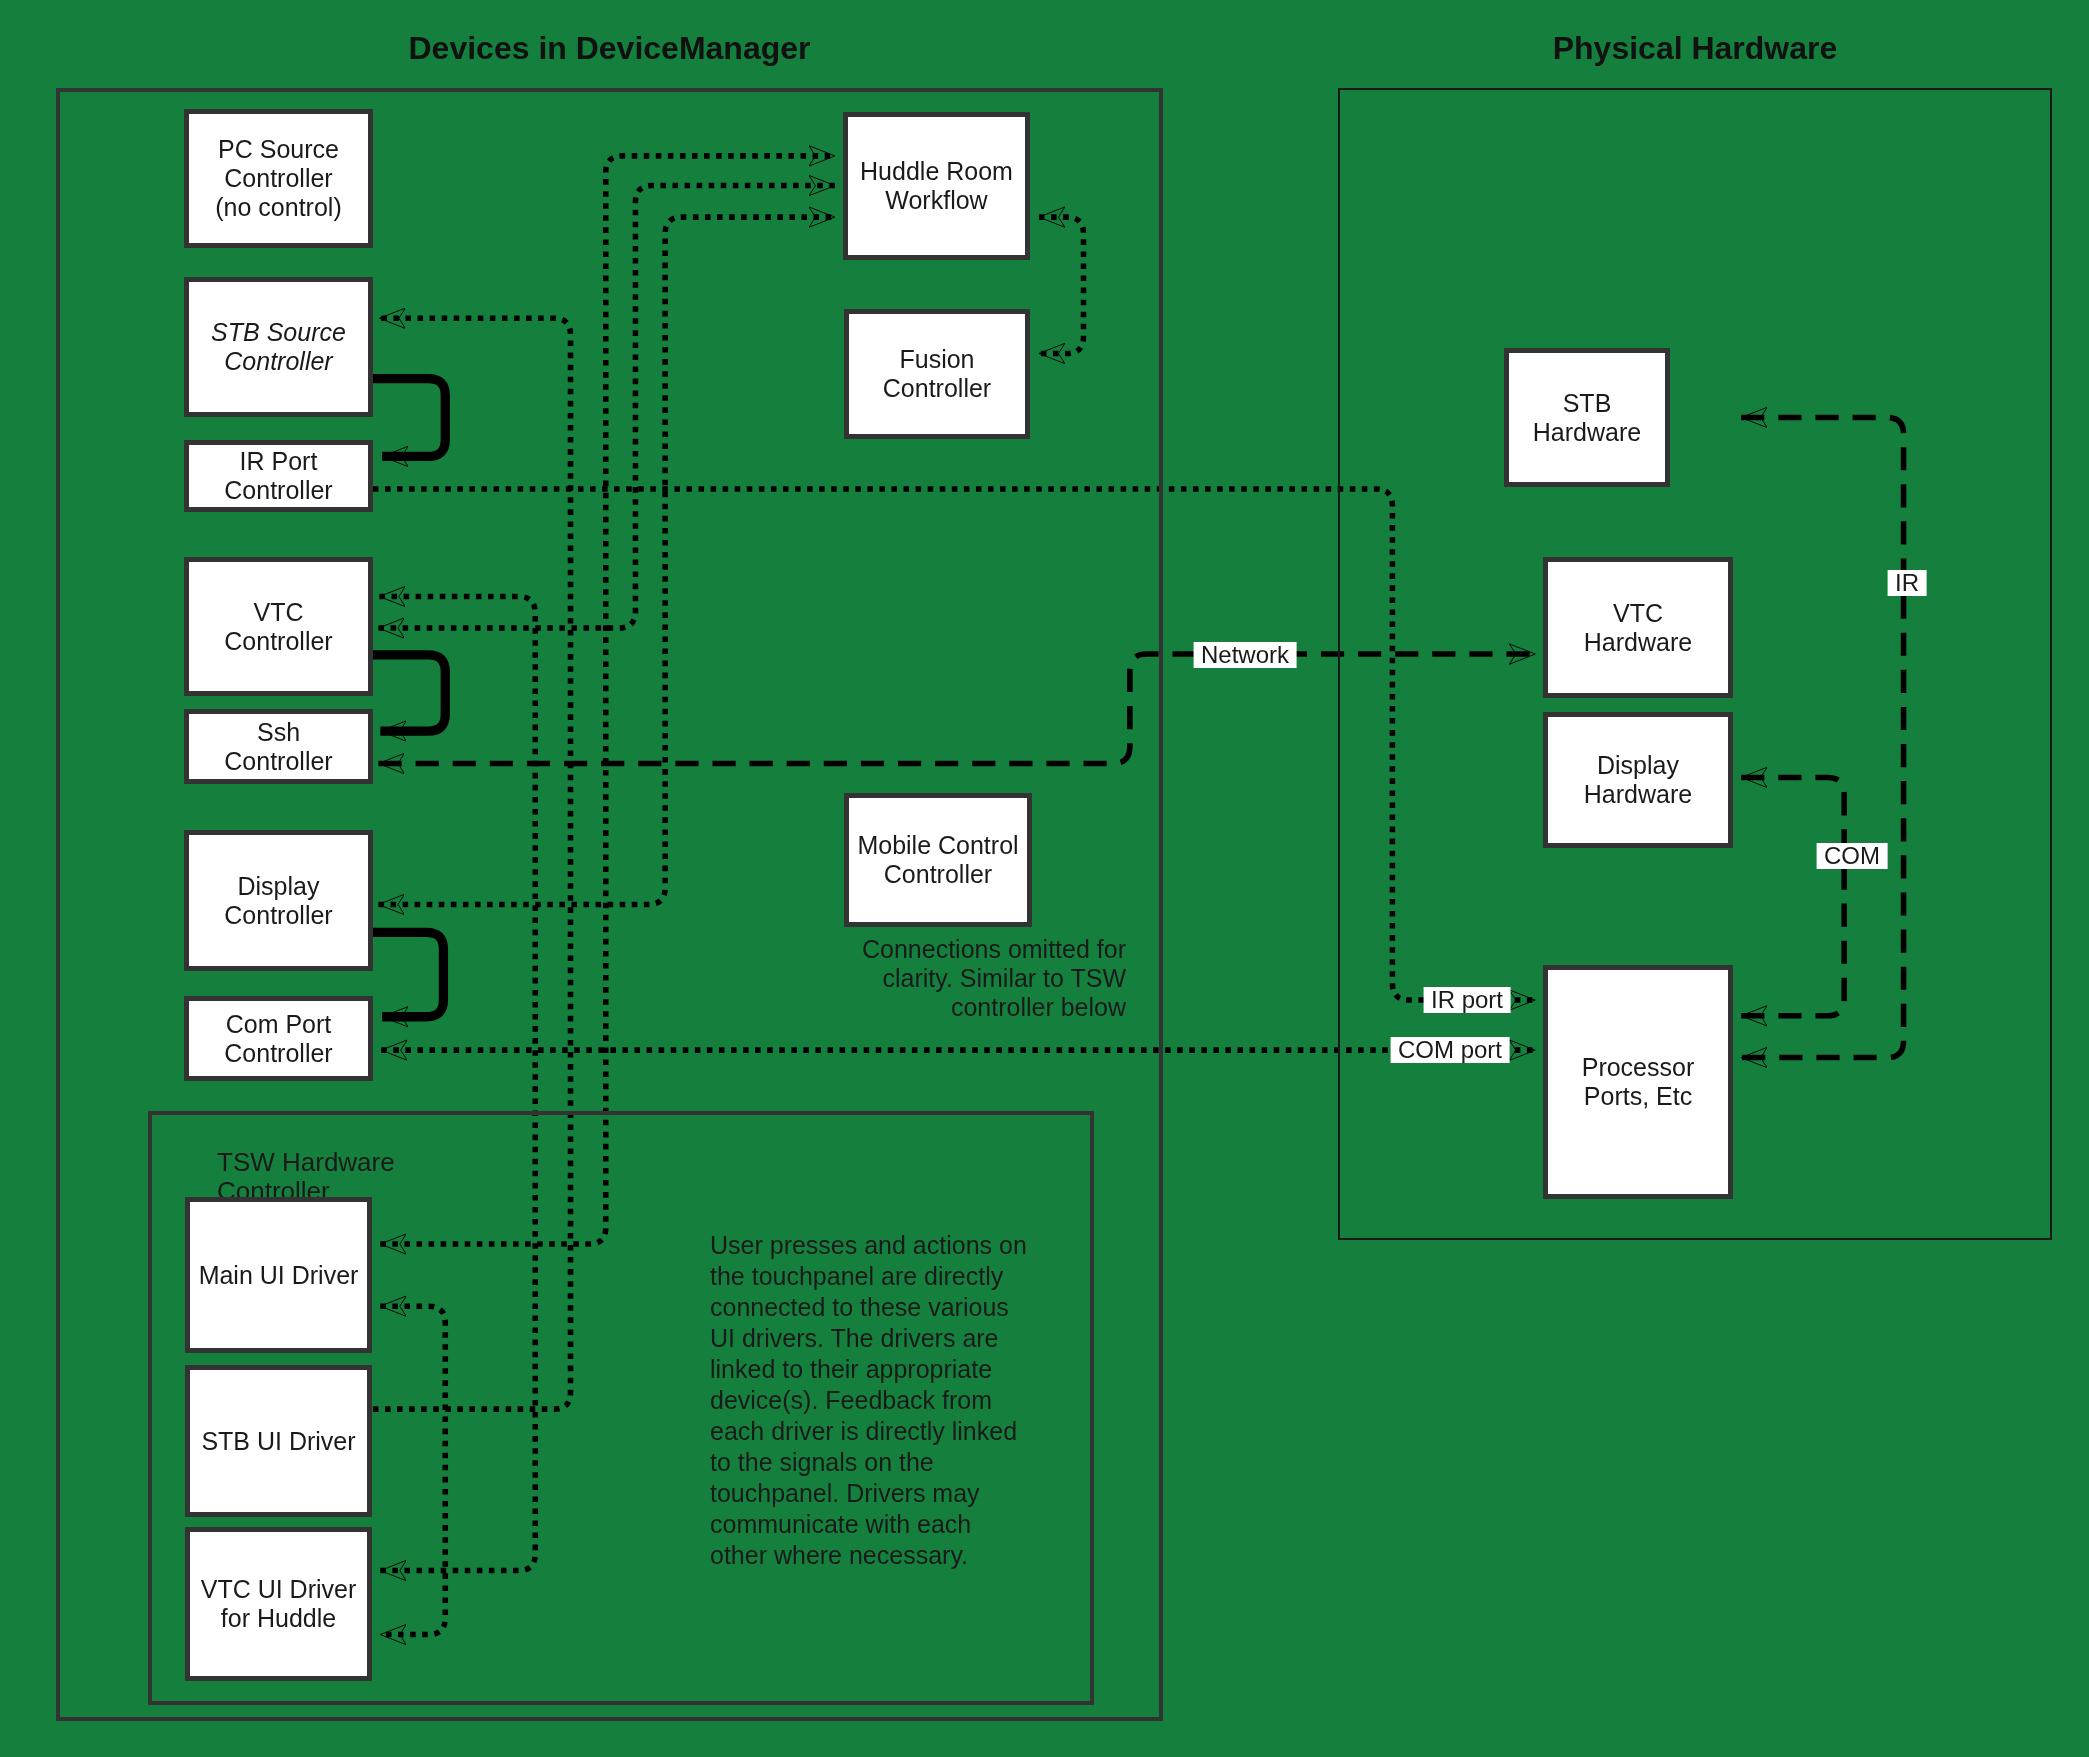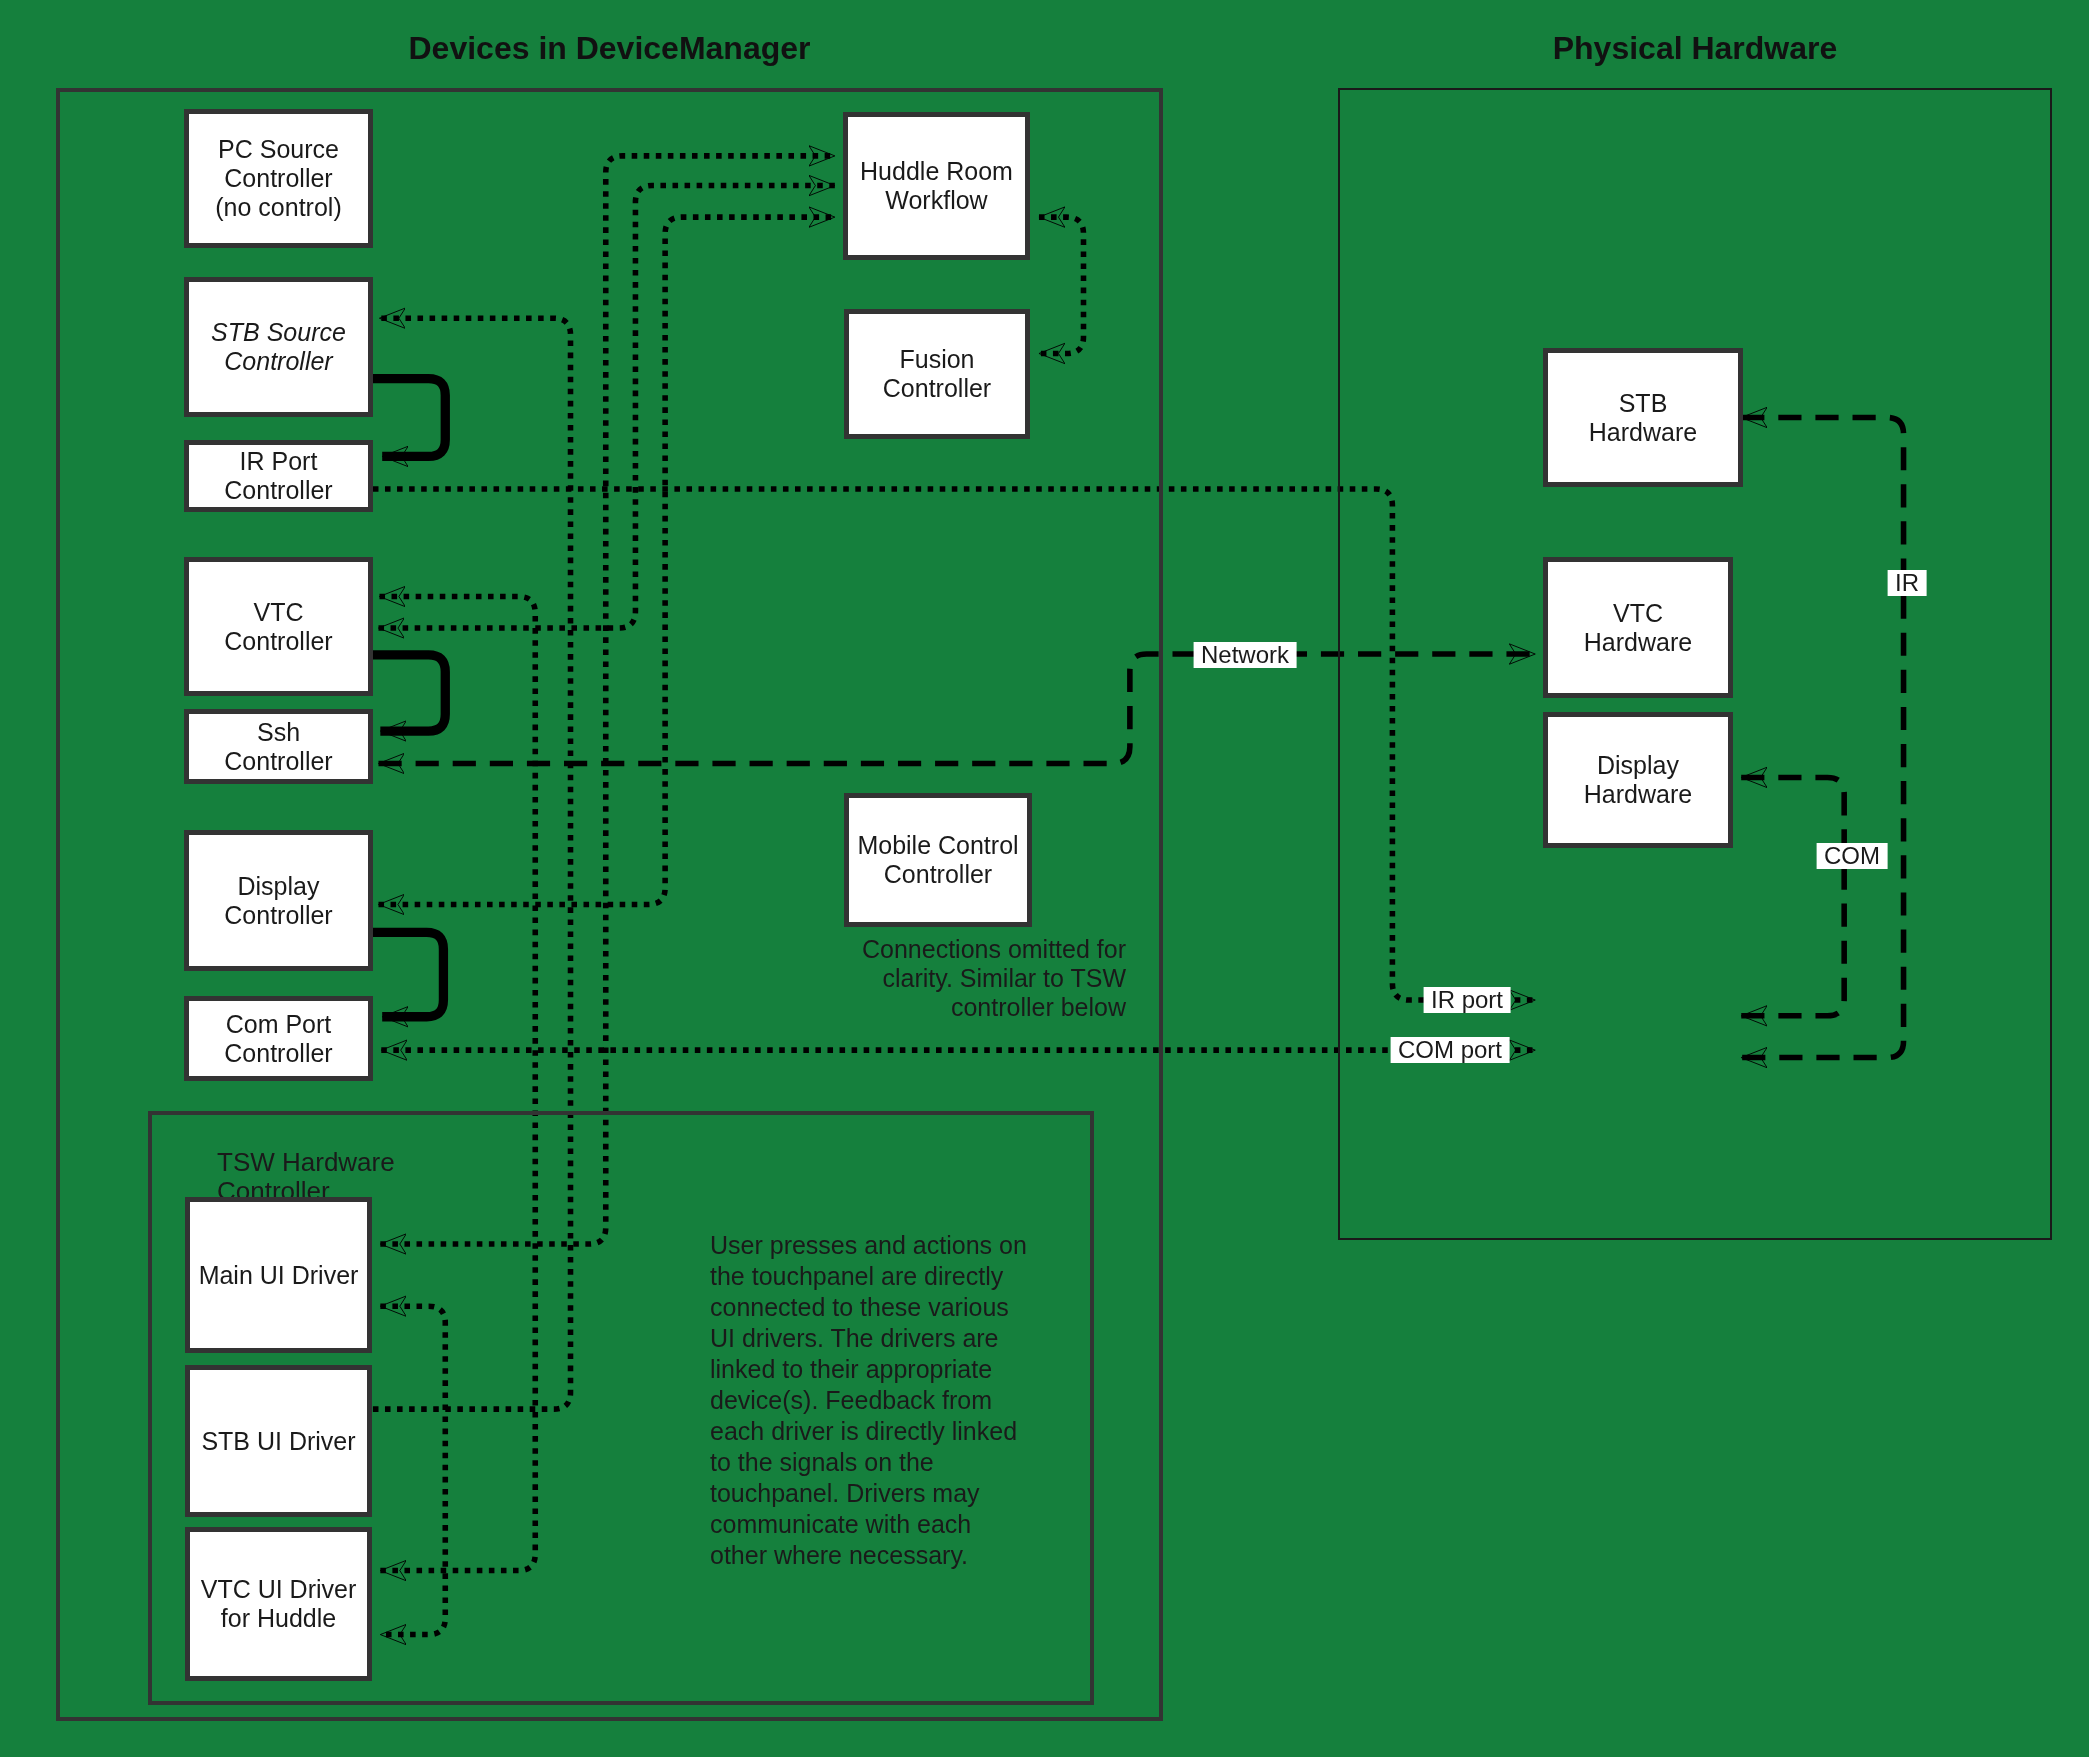--- a/index.html
+++ b/index.html
@@ -141,26 +141,28 @@
 connected to these various
 UI drivers.  The drivers are
 linked to their appropriate
 device(s). Feedback from
 each driver is directly linked
 to the signals on the
 touchpanel. Drivers may
 communicate with each
 other where necessary.</div>
 
-  <div class="box" style="left:1543px;top:348px;width:200px;height:139px;">STB
+  <div class="box" style="left:1504px;top:348px;width:166px;height:139px;">STB
 Hardware</div>
   <div class="box" style="left:1543px;top:557px;width:190px;height:141px;">VTC
 Hardware</div>
   <div class="box" style="left:1543px;top:712px;width:190px;height:136px;">Display
 Hardware</div>
+  <div class="box" style="left:1543px;top:965px;width:190px;height:234px;">Processor
+Ports, Etc</div>
 
   <div class="line-label" style="left:1245px;top:655px;">Network</div>
   <div class="line-label" style="left:1907px;top:583px;">IR</div>
   <div class="line-label" style="left:1852px;top:856px;">COM</div>
   <div class="line-label" style="left:1467px;top:1000px;">IR port</div>
   <div class="line-label" style="left:1450px;top:1050px;">COM port</div>
 
 </div>
 
 

